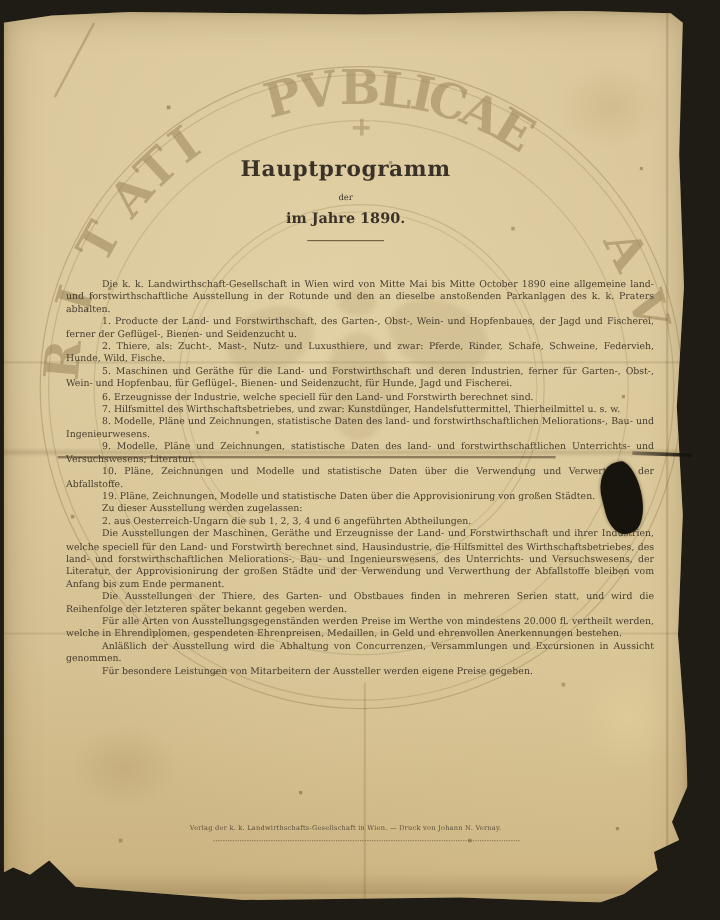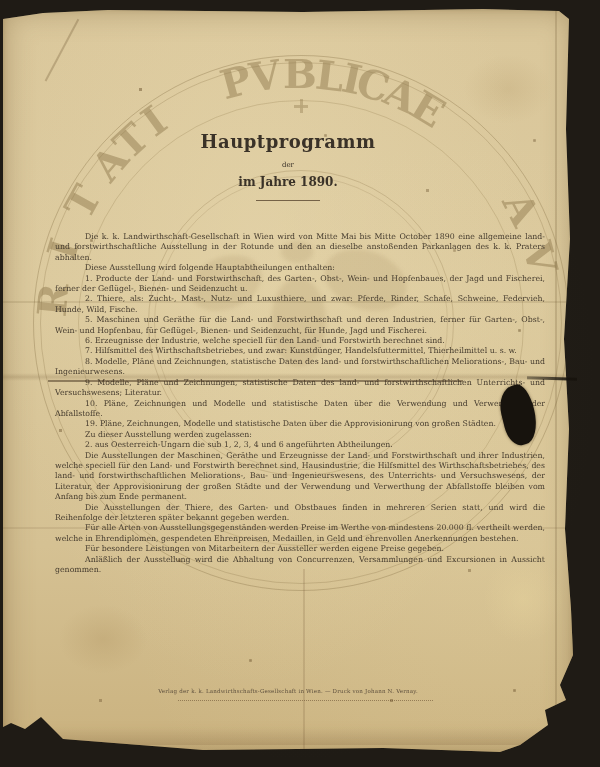--- a/index.html
+++ b/index.html
@@ -115,37 +115,36 @@
 
     <div class="header">
       <div class="doc-title">Hauptprogramm</div>
       <div class="doc-der">der</div>
       <div class="doc-year">im Jahre 1890.</div>
       <div class="doc-divider"></div>
     </div>
 
     <div class="body-block">
       <p class="para">Die k. k. Landwirthschaft-Gesellschaft in Wien wird von Mitte Mai bis Mitte October 1890 eine allgemeine land- und forstwirthschaftliche Ausstellung in der Rotunde und den an dieselbe anstoßenden Parkanlagen des k. k. Praters abhalten.</p>
-      <p class="para">Diese Ausstellung wird folgende Hauptabtheilungen enthalten:</p>
       <p class="para">1. Producte der Land- und Forstwirthschaft, des Garten-, Obst-, Wein- und Hopfenbaues, der Jagd und Fischerei, ferner der Geflügel-, Bienen- und Seidenzucht u.</p>
       <p class="para">2. Thiere, als: Zucht-, Mast-, Nutz- und Luxusthiere, und zwar: Pferde, Rinder, Schafe, Schweine, Federvieh, Hunde, Wild, Fische.</p>
       <p class="para">5. Maschinen und Geräthe für die Land- und Forstwirthschaft und deren Industrien, ferner für Garten-, Obst-, Wein- und Hopfenbau, für Geflügel-, Bienen- und Seidenzucht, für Hunde, Jagd und Fischerei.</p>
       <p class="para">6. Erzeugnisse der Industrie, welche speciell für den Land- und Forstwirth berechnet sind.</p>
       <p class="para">7. Hilfsmittel des Wirthschaftsbetriebes, und zwar: Kunstdünger, Handelsfuttermittel, Thierheilmittel u. s. w.</p>
       <p class="para">8. Modelle, Pläne und Zeichnungen, statistische Daten des land- und forstwirthschaftlichen Meliorations-, Bau- und Ingenieurwesens.</p>
       <p class="para">9. Modelle, Pläne und Zeichnungen, statistische Daten des land- und forstwirthschaftlichen Unterrichts- und Versuchswesens; Literatur.</p>
       <p class="para">10. Pläne, Zeichnungen und Modelle und statistische Daten über die Verwendung und Verwerthung der Abfallstoffe.</p>
       <p class="para">19. Pläne, Zeichnungen, Modelle und statistische Daten über die Approvisionirung von großen Städten.</p>
       <p class="para">Zu dieser Ausstellung werden zugelassen:</p>
       <p class="para">2. aus Oesterreich-Ungarn die sub 1, 2, 3, 4 und 6 angeführten Abtheilungen.</p>
       <p class="para">Die Ausstellungen der Maschinen, Geräthe und Erzeugnisse der Land- und Forstwirthschaft und ihrer Industrien, welche speciell für den Land- und Forstwirth berechnet sind, Hausindustrie, die Hilfsmittel des Wirthschaftsbetriebes, des land- und forstwirthschaftlichen Meliorations-, Bau- und Ingenieurswesens, des Unterrichts- und Versuchswesens, der Literatur, der Approvisionirung der großen Städte und der Verwendung und Verwerthung der Abfallstoffe bleiben vom Anfang bis zum Ende permanent.</p>
       <p class="para">Die Ausstellungen der Thiere, des Garten- und Obstbaues finden in mehreren Serien statt, und wird die Reihenfolge der letzteren später bekannt gegeben werden.</p>
       <p class="para">Für alle Arten von Ausstellungsgegenständen werden Preise im Werthe von mindestens 20.000 fl. vertheilt werden, welche in Ehrendiplomen, gespendeten Ehrenpreisen, Medaillen, in Geld und ehrenvollen Anerkennungen bestehen.</p>
+      <p class="para">Anläßlich der Ausstellung wird die Abhaltung von Concurrenzen, Versammlungen und Excursionen in Aussicht genommen.</p>
       <p class="para">Für besondere Leistungen von Mitarbeitern der Aussteller werden eigene Preise gegeben.</p>
-      <p class="para">Anläßlich der Ausstellung wird die Abhaltung von Concurrenzen, Versammlungen und Excursionen in Aussicht genommen.</p>
     </div>
 
     <div class="footer-line">Verlag der k. k. Landwirthschafts-Gesellschaft in Wien. — Druck von Johann N. Vernay.</div>
 
     <div class="crease-h ch2"></div>
     <div class="crease-h ch1"></div>
     <div class="crease-h ch1b"></div>
     <div class="crease-h ch3"></div>
     <div class="crease-h ch4"></div>
     <div class="perf"></div>

